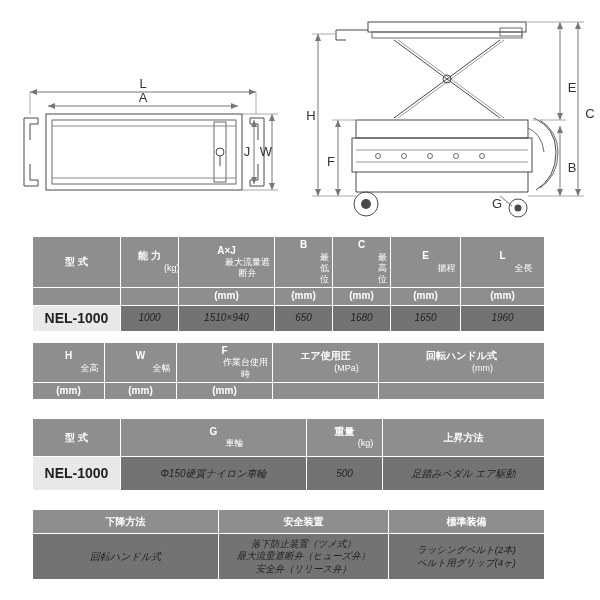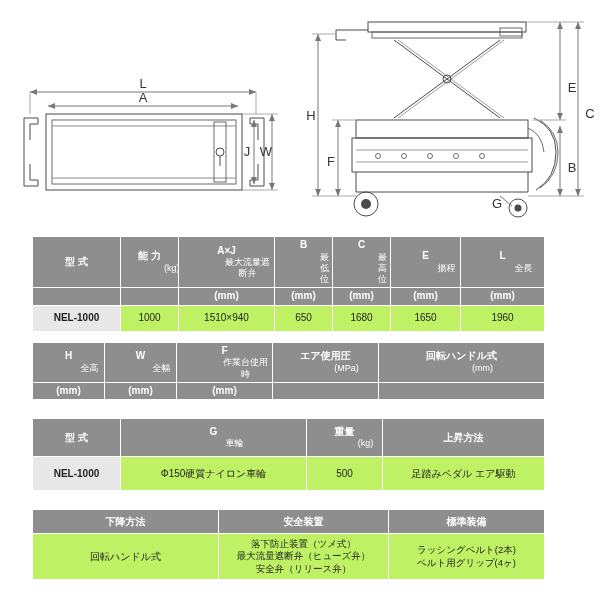--- a/index.html
+++ b/index.html
@@ -20,23 +20,23 @@
   td,th{
     border:1px solid #ffffff;
     text-align:center;vertical-align:middle;
     font-size:10px;line-height:1.25;
     padding:2px 1px;
     font-weight:normal;
   }
   .hdr{background:#8e8e8e;color:#ffffff;font-weight:bold;}
   .hdr .sub{font-weight:normal;font-size:9px;display:block;padding-left:42px;}
   .lbl{background:#e8e8e8;color:#222;font-weight:bold;}
-  .val{background:#bef264;color:#222;}
+  .val{background:#737373;color:#222;font-style:italic;}
   .tbl-gap{height:10px;}
-  .big{font-size:10px;font-weight:bold;}
+  .big{font-size:14px;font-weight:bold;}
   .two-line{font-size:9.5px;line-height:1.35;}
   .hdr-tall{height:30px;}
   .row-tall{height:26px;}
   .row-xtall{height:34px;}
 </style>
 </head>
 <body>
 
 <div class="page">
 

